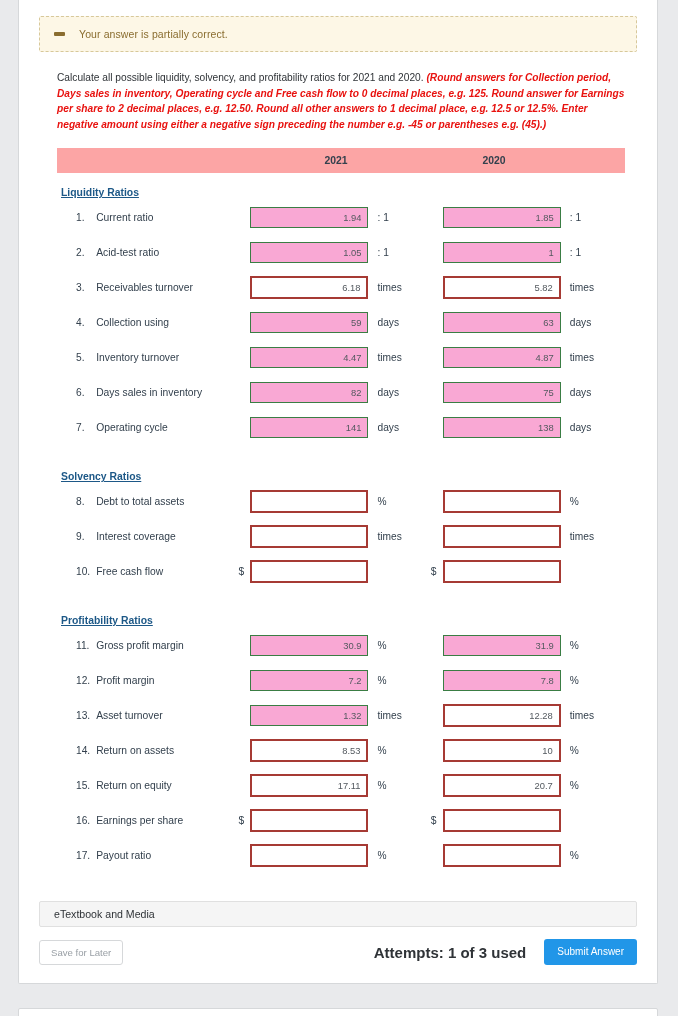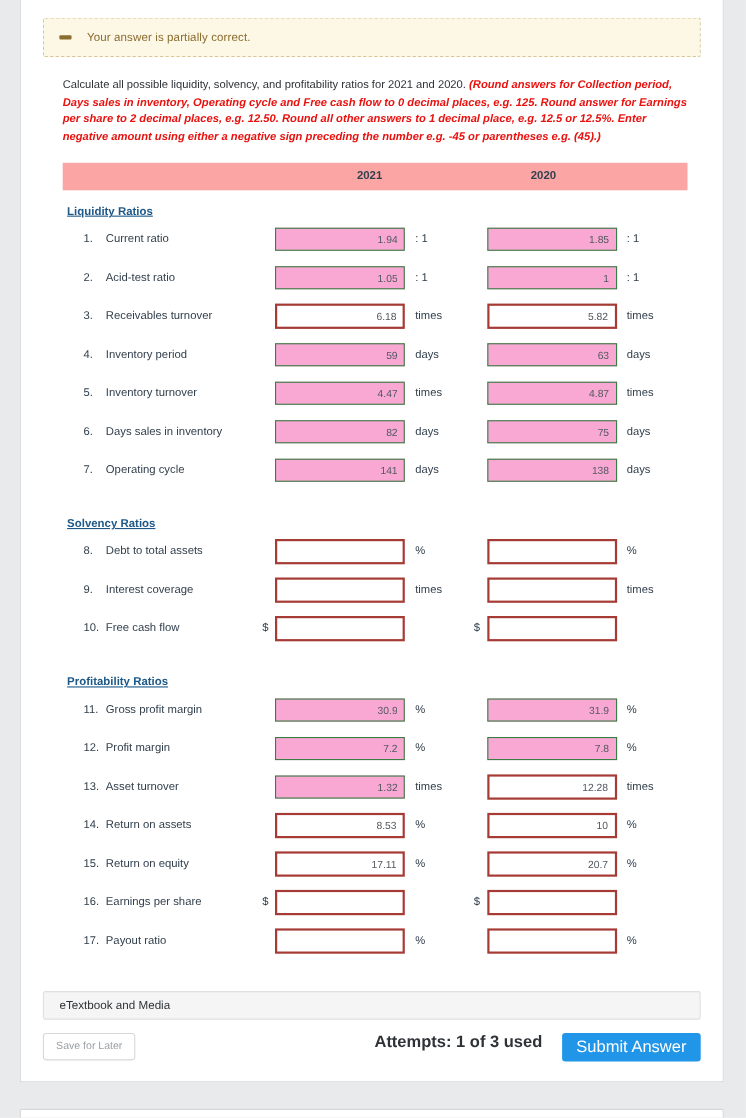--- a/index.html
+++ b/index.html
@@ -163,20 +163,21 @@
     border-radius: 2px;
     display: flex;
     align-items: center;
     padding-left: 14px;
     font-size: 10.6px;
     color: #2f3337;
   }
   .footer {
     margin: 12px 20px 18px 20px;
     display: flex;
+    align-items: center;
   }
   .btn-save {
     height: 25px;
     padding: 0 11px;
     background: #ffffff;
     border: 1px solid #d6d8da;
     border-radius: 3px;
     font-size: 9.6px;
     color: #9aa0a6;
     line-height: 23px;
@@ -189,21 +190,21 @@
     color: #2f3337;
     margin-right: 18px;
   }
   .btn-submit {
     height: 26px;
     padding: 0 13px;
     background: #2196e8;
     border: none;
     border-radius: 3px;
     color: #ffffff;
-    font-size: 15px;
+    font-size: 10px;
     line-height: 26px;
     cursor: pointer;
     font-family: "Liberation Sans", sans-serif;
   }
 </style>
 </head>
 <body>
 
 <div class="page">
 
@@ -260,21 +261,21 @@
               <input type="text" class="inp bad" value="6.18" style="">
               <span class="unit">times</span>
             </div>
             <div class="r-cell">
               <span class="dollar hidden"></span>
               <input type="text" class="inp bad" value="5.82" style="">
               <span class="unit">times</span>
             </div>
           </div><div class="row">
             <div class="r-num">4.</div>
-            <div class="r-label">Inventory period</div>
+            <div class="r-label">Collection using</div>
             <div class="r-cell">
               <span class="dollar hidden"></span>
               <input type="text" class="inp ok" value="59" style="">
               <span class="unit">days</span>
             </div>
             <div class="r-cell">
               <span class="dollar hidden"></span>
               <input type="text" class="inp ok" value="63" style="">
               <span class="unit">days</span>
             </div>

